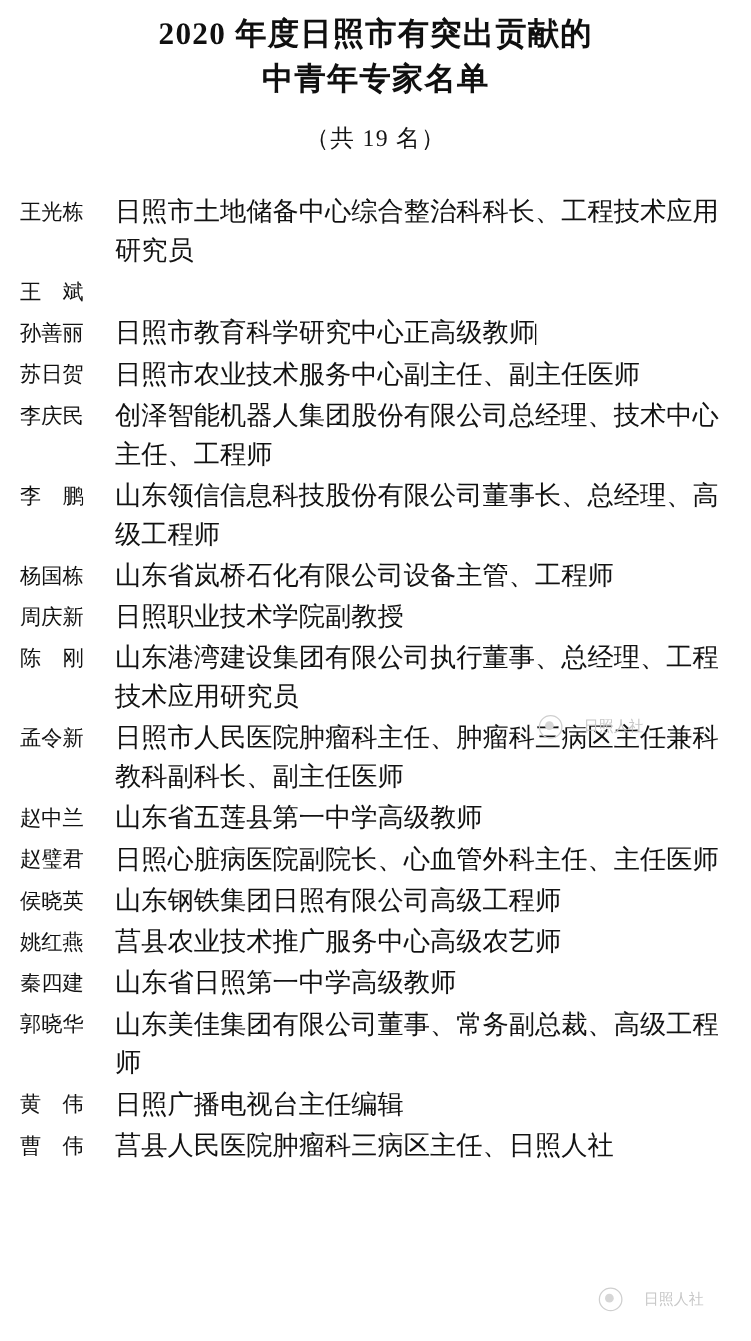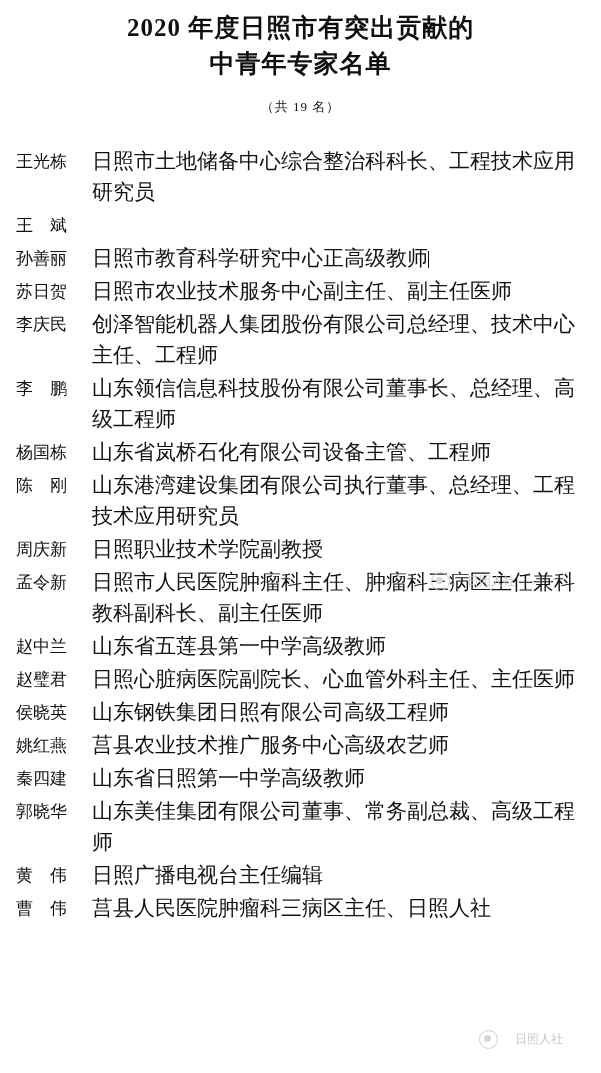--- a/index.html
+++ b/index.html
@@ -28,21 +28,21 @@
   }
   .title-line {
     font-size: 25px;
     font-weight: bold;
     letter-spacing: 1px;
     line-height: 36px;
     color: #101010;
   }
   .subtitle {
     text-align: center;
-    font-size: 13px;
+    font-size: 19px;
     margin-top: 16px;
     letter-spacing: 1px;
     color: #141414;
   }
   .list {
     margin-top: 30px;
     padding-left: 12px;
     padding-right: 8px;
   }
   .entry {
@@ -146,27 +146,27 @@
       <div class="name">李　鹏</div>
       <div class="desc">山东领信信息科技股份有限公司董事长、总经理、高级工程师</div>
     </div>
 
     <div class="entry">
       <div class="name">杨国栋</div>
       <div class="desc">山东省岚桥石化有限公司设备主管、工程师</div>
     </div>
 
     <div class="entry">
+      <div class="name">周庆新</div>
+      <div class="desc">日照职业技术学院副教授</div>
+    </div>
+
+    <div class="entry">
       <div class="name">陈　刚</div>
       <div class="desc">山东港湾建设集团有限公司执行董事、总经理、工程技术应用研究员</div>
-    </div>
-
-    <div class="entry">
-      <div class="name">周庆新</div>
-      <div class="desc">日照职业技术学院副教授</div>
     </div>
 
     <div class="entry">
       <div class="name">孟令新</div>
       <div class="desc">日照市人民医院肿瘤科主任、肿瘤科三病区主任兼科教科副科长、副主任医师</div>
     </div>
 
     <div class="entry">
       <div class="name">赵中兰</div>
       <div class="desc">山东省五莲县第一中学高级教师</div>

